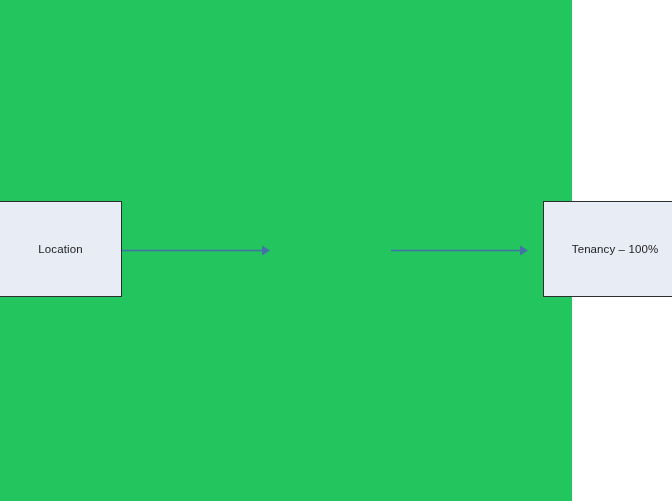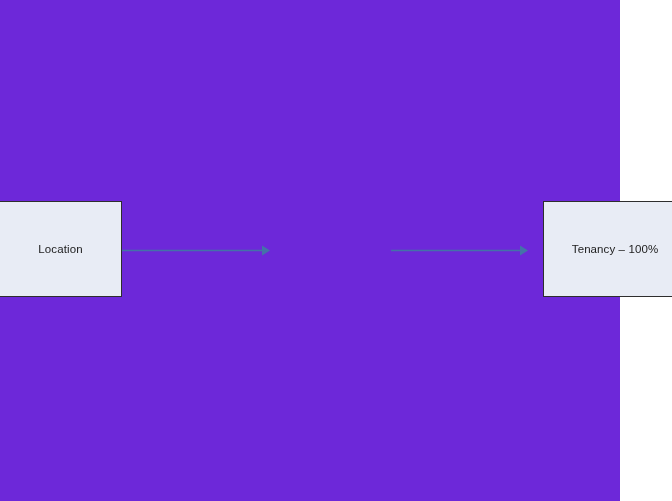--- a/index.html
+++ b/index.html
@@ -14,22 +14,21 @@
     overflow: hidden;
     font-family: "Liberation Sans", sans-serif;
   }
 
   #canvas {
     position: absolute;
     left: 0;
     top: 0;
     width: 572px;
     height: 501px;
-    background: #6d28d9;
-    padding-left: 48px;
+    background: #22c55e;
   }
 
   .node {
     position: absolute;
     box-sizing: border-box;
     background: #e8ecf5;
     border: 1px solid #2e2e2e;
     display: flex;
     align-items: center;
     justify-content: center;

